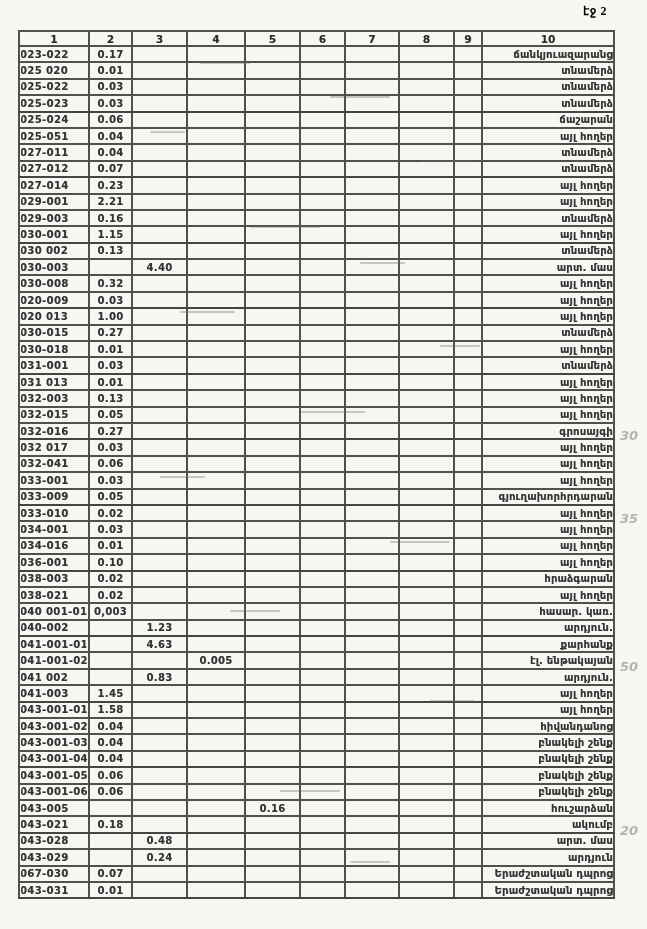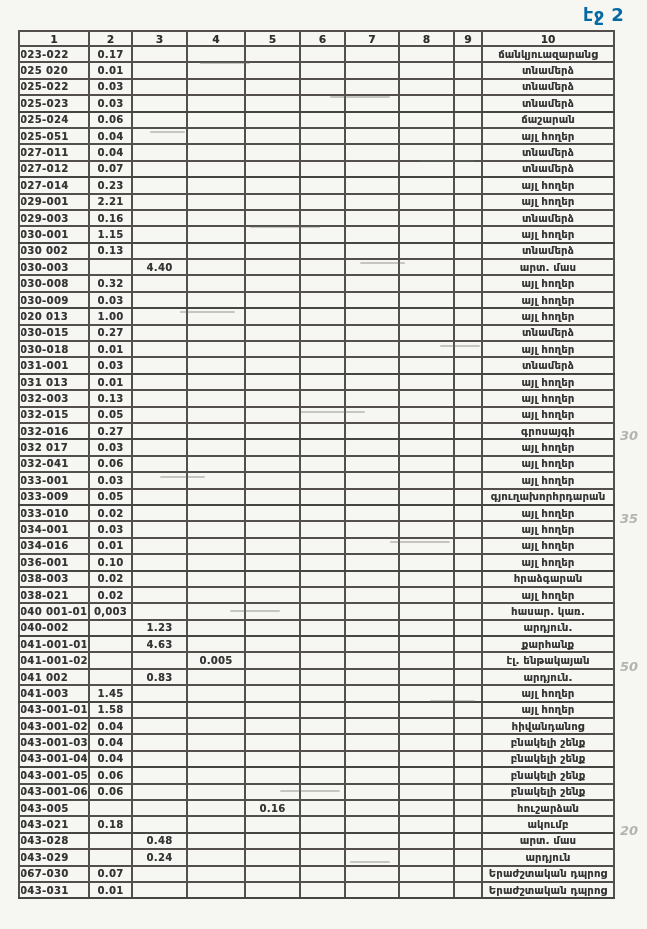--- a/index.html
+++ b/index.html
@@ -4,21 +4,21 @@
 <style>
   html,body{margin:0;padding:0;}
   body{
     width:647px;height:929px;position:relative;overflow:hidden;
     background:#f6f6f3;
     font-family:"DejaVu Sans",sans-serif;
     color:#3d3d3d;
   }
   .page-label{
     position:absolute;top:4px;left:583px;
-    font-size:18px;font-weight:700;letter-spacing:.5px;color:#0369a1;
+    font-size:12px;font-weight:700;letter-spacing:.5px;color:#000000;font-family:Liberation Serif, serif;
   }
   .scan{
     position:absolute;left:0;top:0;width:647px;height:929px;
     filter:blur(0.3px) contrast(1.08);
   }
   table.grid{
     position:absolute;left:18px;top:30px;width:595px;
     border-collapse:collapse;table-layout:fixed;
     background:transparent;
   }
@@ -31,21 +31,21 @@
   }
   table.grid th{
     height:13px;font-size:10.5px;text-align:center;color:#333;
   }
   
   table.grid tr:nth-child(3n) td{border-top-color:#6b6a68;}
   table.grid tr:nth-child(4n) td{border-bottom-color:#4a4948;}
   table.grid tr:nth-child(5n) td{border-top-color:#484745;}
   td.code{text-align:left;padding-left:4px;letter-spacing:.4px;border-radius:7px;}
   td.num{text-align:center;letter-spacing:.3px;}
-  td.label{text-align:center;padding-left:3px;font-size:9.8px;letter-spacing:.2px;}
+  td.label{text-align:right;padding-left:3px;font-size:9.8px;letter-spacing:.2px;}
   .marks{position:absolute;left:0;top:0;width:647px;height:929px;pointer-events:none;}
   .marks span{
     position:absolute;left:620px;
     font-size:13px;color:#7e7d7b;opacity:.55;
     filter:blur(.4px);font-style:italic;font-weight:700;
   }
   .artifact{
     position:absolute;height:2px;background:#6a6a68;opacity:.35;border-radius:1px;
   }
 </style>
@@ -258,21 +258,21 @@
     <td class="num"></td>
     <td class="num"></td>
     <td class="num"></td>
     <td class="num"></td>
     <td class="num"></td>
     <td class="num"></td>
     <td class="num"></td>
     <td class="label">այլ հողեր</td>
   </tr>
           <tr>
-    <td class="code">030-009</td>
+    <td class="code">020-009</td>
     <td class="num">0.03</td>
     <td class="num"></td>
     <td class="num"></td>
     <td class="num"></td>
     <td class="num"></td>
     <td class="num"></td>
     <td class="num"></td>
     <td class="num"></td>
     <td class="label">այլ հողեր</td>
   </tr>

